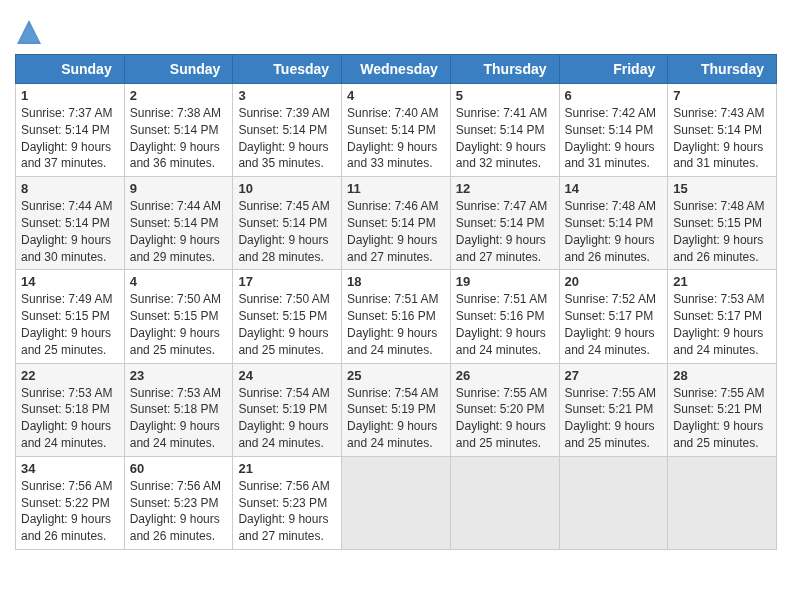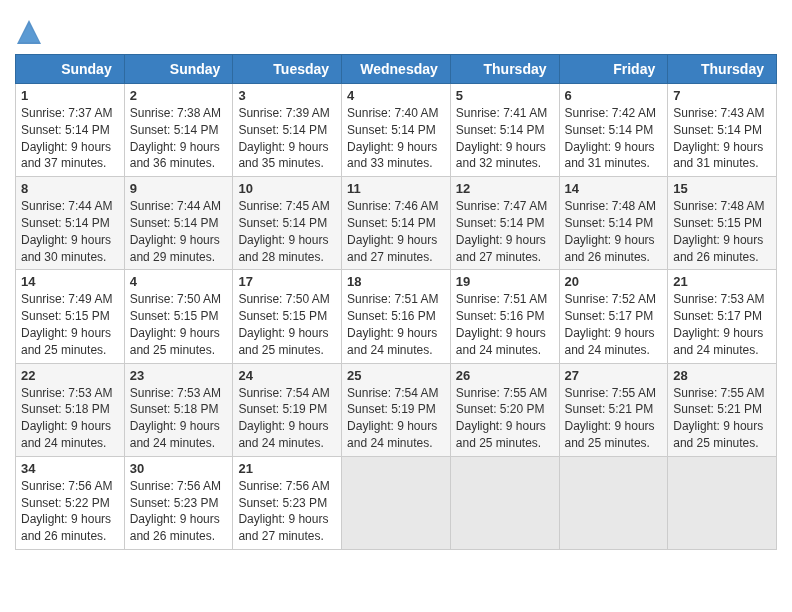--- a/index.html
+++ b/index.html
@@ -357,21 +357,21 @@
       <tr>
         <td>
         <span class="day-number">34</span>
         <div class="day-info">
           Sunrise: 7:56 AM<br>
           Sunset: 5:22 PM<br>
           Daylight: 9 hours and 26 minutes.
         </div>
       </td>
         <td>
-        <span class="day-number">30</span>
+        <span class="day-number">60</span>
         <div class="day-info">
           Sunrise: 7:56 AM<br>
           Sunset: 5:23 PM<br>
           Daylight: 9 hours and 26 minutes.
         </div>
       </td>
         <td>
         <span class="day-number">21</span>
         <div class="day-info">
           Sunrise: 7:56 AM<br>

